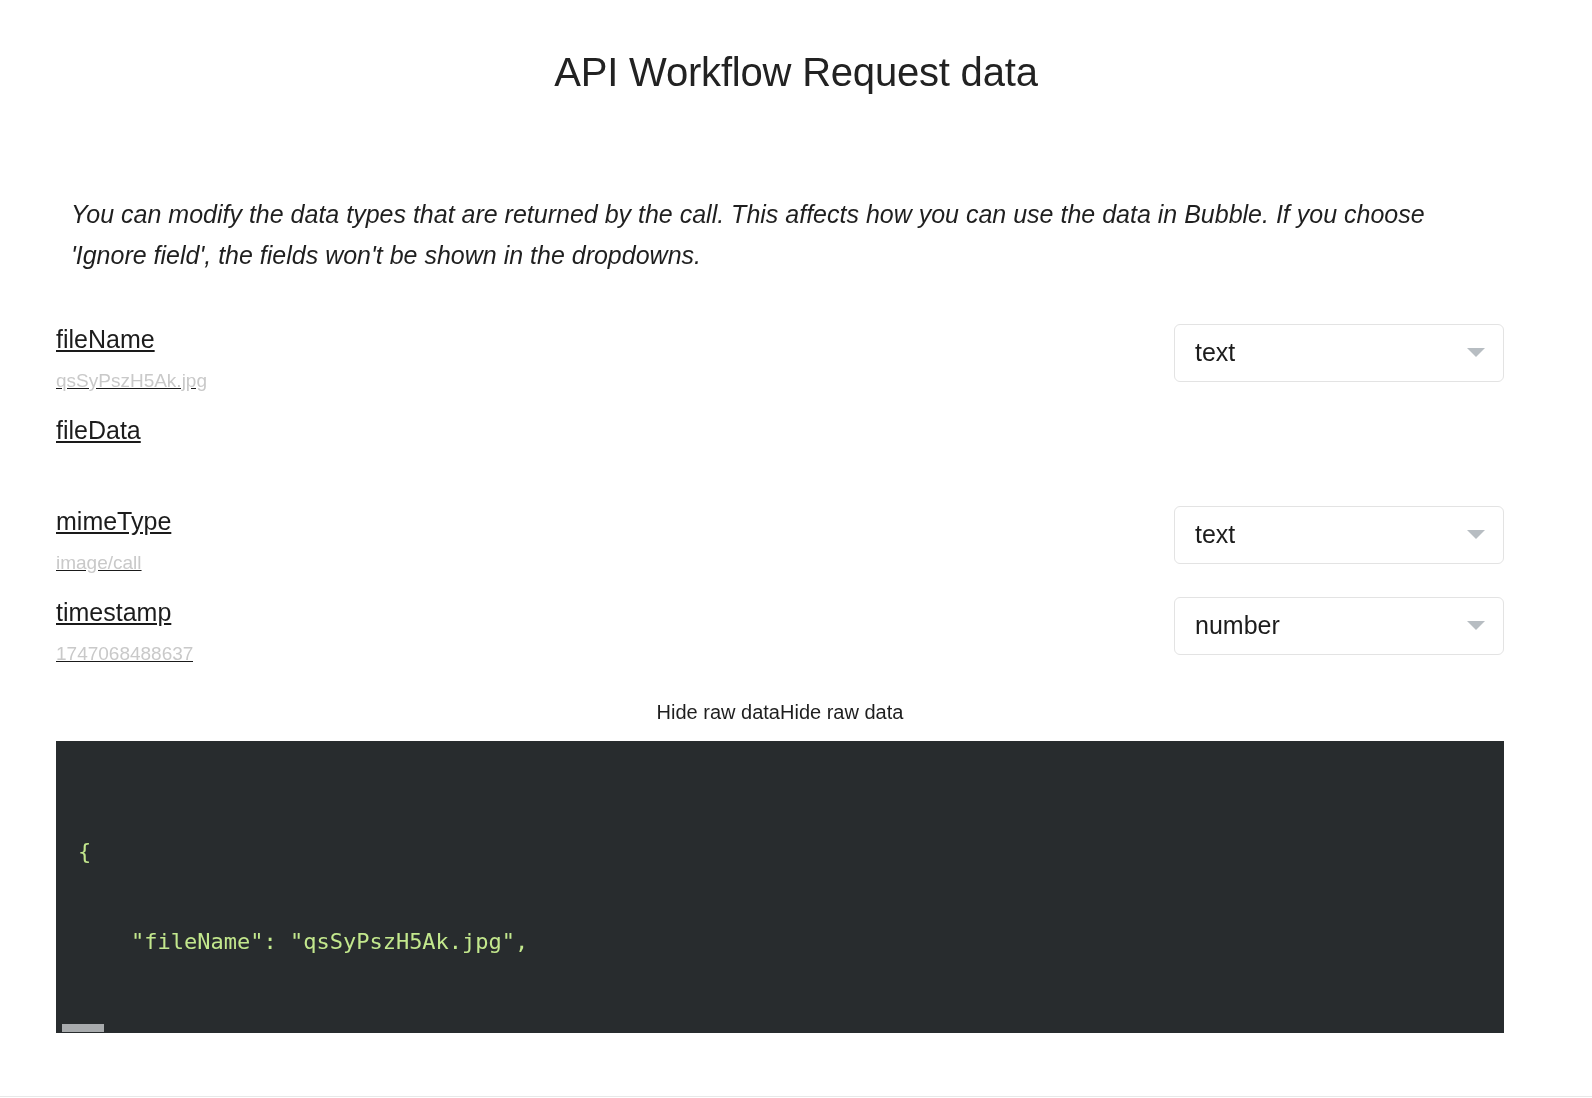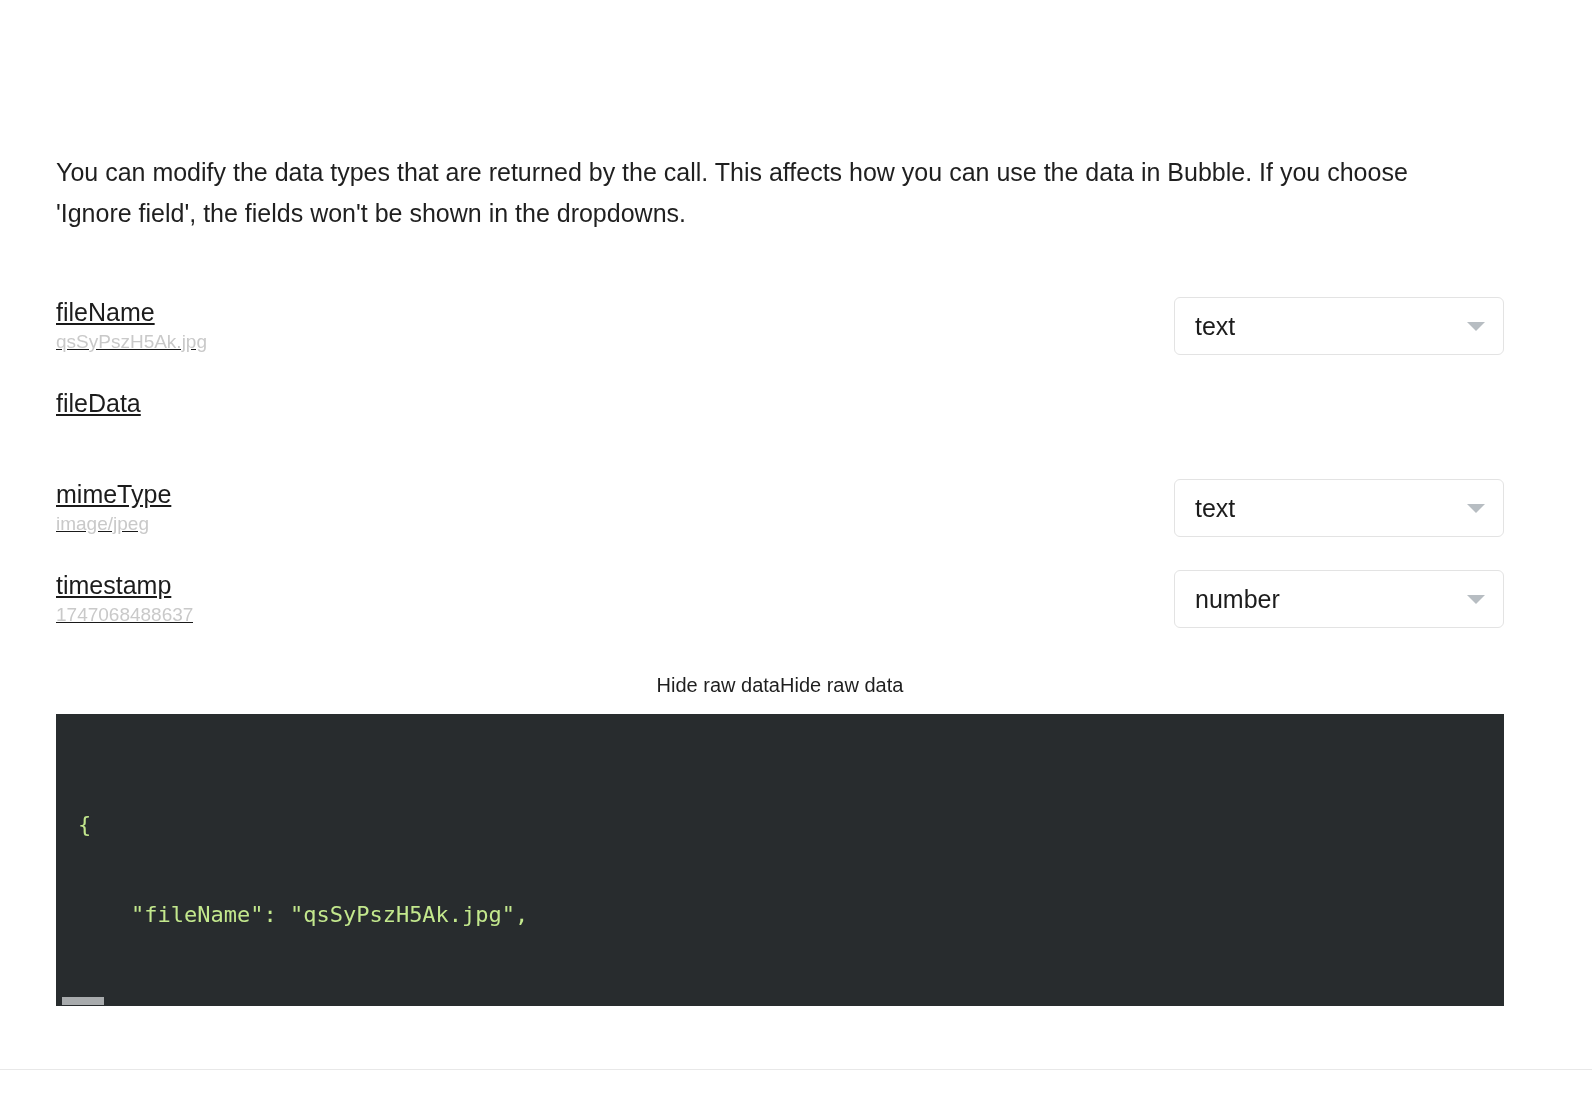--- a/index.html
+++ b/index.html
@@ -30,29 +30,30 @@
     font-size: 40px;
     font-weight: 400;
     color: #222222;
     letter-spacing: -0.2px;
     padding-top: 22px;
     line-height: 1.15;
   }
 
   
   .description {
-    margin: 0;
+    margin: 15px;
     position: absolute;
     left: 56px;
     top: 152px;
     width: 1424px;
     font-size: 25px;
     line-height: 41px;
     color: #1f1f1f;
     font-weight: 400;
+    font-style: italic;
   }
 
   
   .fields {
     position: absolute;
     left: 56px;
     top: 297px;
     width: 1448px;
   }
   .field-row {
@@ -70,21 +71,21 @@
     font-size: 25px;
     color: #1c1c1c;
     line-height: 30px;
     font-weight: 400;
     white-space: nowrap;
   }
   .field-sample {
     font-size: 19px;
     color: #c9c9c9;
     line-height: 26px;
-    margin-top: 2px;
+    margin-top: 14px;
     white-space: nowrap;
     overflow: hidden;
     text-overflow: clip;
     max-width: 1090px;
   }
 
   
   .dropdown {
     position: absolute;
     right: 0;
@@ -183,20 +184,21 @@
     bottom: 28px;
     height: 1px;
     background: #e8e8e8;
   }
 </style>
 </head>
 <body>
 
 <div class="page">
 
+  <h1 class="title">API Workflow Request data</h1>
 
   <p class="description">You can modify the data types that are returned by the call. This affects how you can use the data in Bubble. If you choose 'Ignore field', the fields won't be shown in the dropdowns.</p>
 
   <div class="fields">
 
     <div class="field-row">
       <div class="field-text">
         <div class="field-name">fileName</div>
         <div class="field-sample">qsSyPszH5Ak.jpg</div>
       </div>
@@ -208,21 +210,21 @@
 
     <div class="field-row">
       <div class="field-text">
         <div class="field-name">fileData</div>
       </div>
     </div>
 
     <div class="field-row">
       <div class="field-text">
         <div class="field-name">mimeType</div>
-        <div class="field-sample">image/jpeg</div>
+        <div class="field-sample">image/call</div>
       </div>
       <div class="dropdown">
         <span class="dropdown-value">text</span>
         <span class="chevron"></span>
       </div>
     </div>
 
     <div class="field-row">
       <div class="field-text">
         <div class="field-name">timestamp</div>

